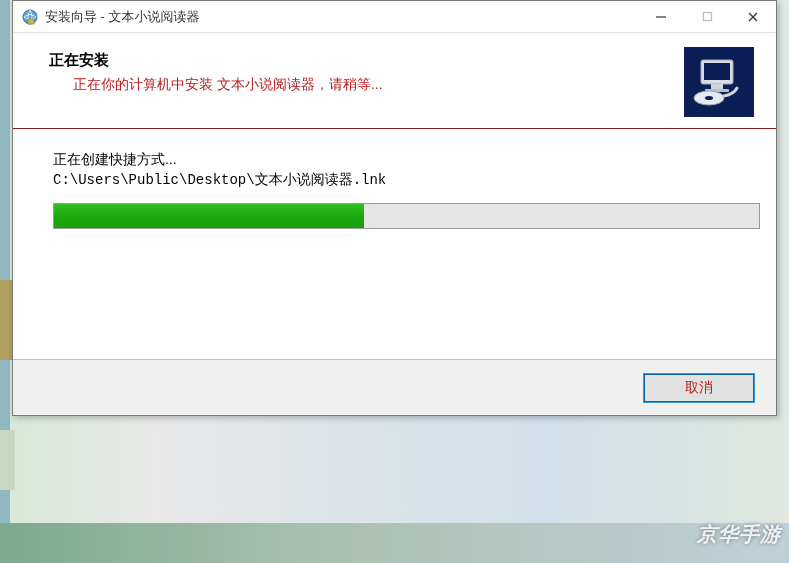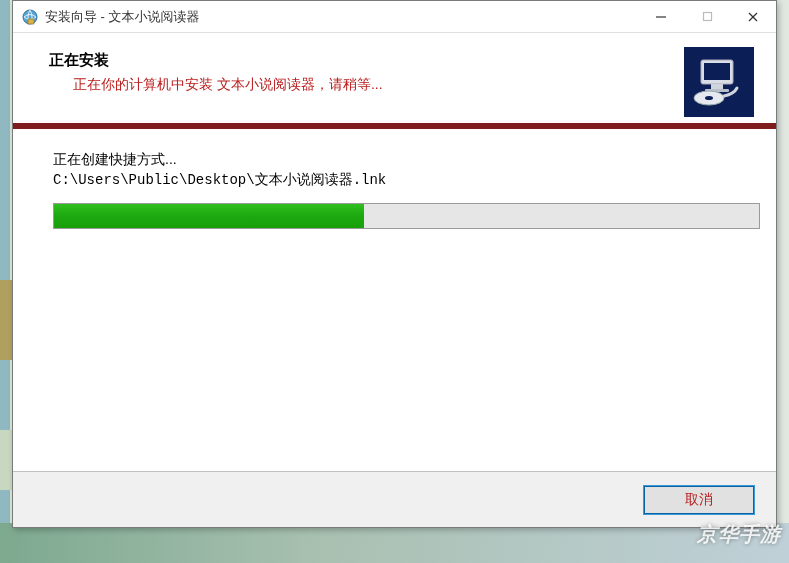--- a/index.html
+++ b/index.html
@@ -20,21 +20,21 @@
     .bg-stripe-left { position:absolute; left:0; top:0; width:10px; height:100%; background:#8fb8c0; }
     .bg-stripe-bottom { position:absolute; left:0; bottom:0; width:100%; height:40px; background:linear-gradient(90deg,#7da98f 0%, #a8c0b0 40%, #c0d0d8 100%); }
     .bg-chunk1 { position:absolute; left:0; top:280px; width:15px; height:80px; background:#b0a060; }
     .bg-chunk2 { position:absolute; left:0; top:430px; width:15px; height:60px; background:#c8d8c0; }
 
     .window {
       position: absolute;
       left: 12px;
       top: 0px;
       width: 765px;
-      height: 528px;
+      height: 416px;
       background: #ffffff;
       border: 1px solid #7a7a7a;
       box-shadow: 2px 2px 6px rgba(0,0,0,0.25);
       display: flex;
       flex-direction: column;
       justify-content: flex-end;
     }
     .titlebar {
       height: 32px;
       background: #ffffff;
@@ -59,21 +59,21 @@
       display:flex; align-items:center; justify-content:center;
       color:#333;
       font-size: 14px;
       font-family: Arial, sans-serif;
     }
     .win-btn.disabled { color:#bbb; }
 
     .header-area {
       position: relative;
       padding: 18px 26px 14px 26px;
-      border-bottom: 6px solid #7f1d1d;
+      border-bottom: 1px solid #7f1d1d;
       background:#ffffff;
       min-height: 96px;
     }
     .header-title {
       font-weight: bold;
       font-size: 15px;
       color:#000;
       margin-left: 10px;
     }
     .header-sub {

